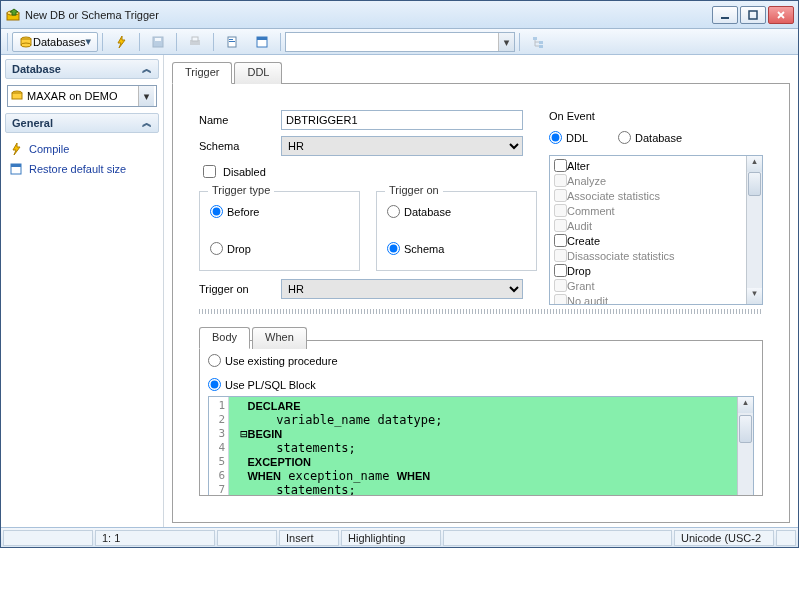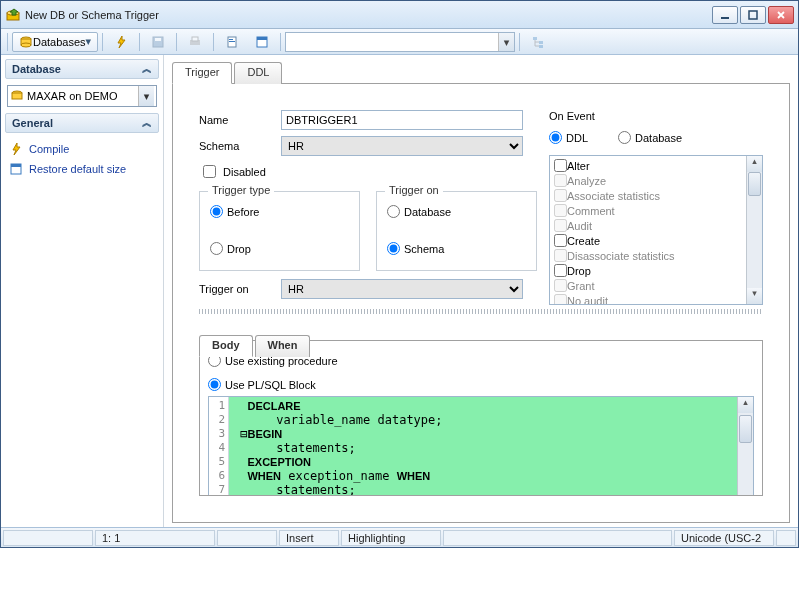--- a/index.html
+++ b/index.html
@@ -48,21 +48,21 @@
 .evlist { border:1px solid #9fb6cd; height:150px; overflow:hidden; display:flex; margin-top:6px; }
 .evlist .items { flex:1; overflow-y:auto; padding:2px; }
 .evlist .sbar { width:16px; background:#e8edf3; border-left:1px solid #c0c8d0; position:relative; }
 .evlist .sbar .up,.evlist .sbar .dn{height:16px;text-align:center;font-size:9px;color:#555;background:linear-gradient(#f4f7fb,#d9e3ed);}
 .evlist .sbar .thumb{position:absolute;top:16px;left:1px;right:1px;height:24px;background:linear-gradient(#f0f4f9,#cfdbe8);border:1px solid #aab8c8;border-radius:2px;}
 .evitem { display:flex; align-items:center; padding:1px 2px; color:#888; }
 .evitem.en { color:#000; }
 .evitem input { margin:0; }
 .splitter { height:5px; background:repeating-linear-gradient(90deg,#b0b8c0 0 1px,transparent 1px 3px); margin:4px 0; cursor:row-resize; }
 .innerTabs { display:flex; height:22px; position:relative; z-index:2; }
-.innerTabs .tab{ top:17px;font-weight:bold; }
+.innerTabs .tab{ top:9px; }
 .innerPane { border:1px solid #a0a0a0; flex:1; display:flex; flex-direction:column; overflow:hidden; padding:8px; }
 .editor { border:1px solid #9fb6cd; flex:1; display:flex; overflow:hidden; min-height:120px; }
 .gutter { width:20px; background:#fff; border-right:1px solid #d0d8e0; text-align:right; padding:2px 3px 0 0; font-family:Consolas,monospace; color:#888; line-height:14px; }
 .code { flex:1; font-family:Consolas,monospace; font-size:12px; line-height:14px; padding:2px 4px; white-space:pre; color:#000; overflow:auto; background:#86efac; }
 .code .kw { font-weight:bold; color:#000; }
 .edsbar { width:16px; background:#e8edf3; border-left:1px solid #c0c8d0; position:relative; }
 .edsbar .up,.edsbar .dn{height:16px;text-align:center;font-size:9px;color:#555;background:linear-gradient(#f4f7fb,#d9e3ed);}
 .edsbar .thumb{position:absolute;top:18px;left:1px;right:1px;height:28px;background:linear-gradient(#f0f4f9,#cfdbe8);border:1px solid #aab8c8;border-radius:2px;}
 .hscroll { height:16px; border:1px solid #c0c8d0; border-top:none; background:#e8edf3; display:flex; align-items:center; }
 .hscroll .l,.hscroll .r{width:16px;text-align:center;font-size:9px;color:#555;background:linear-gradient(#f4f7fb,#d9e3ed);}

